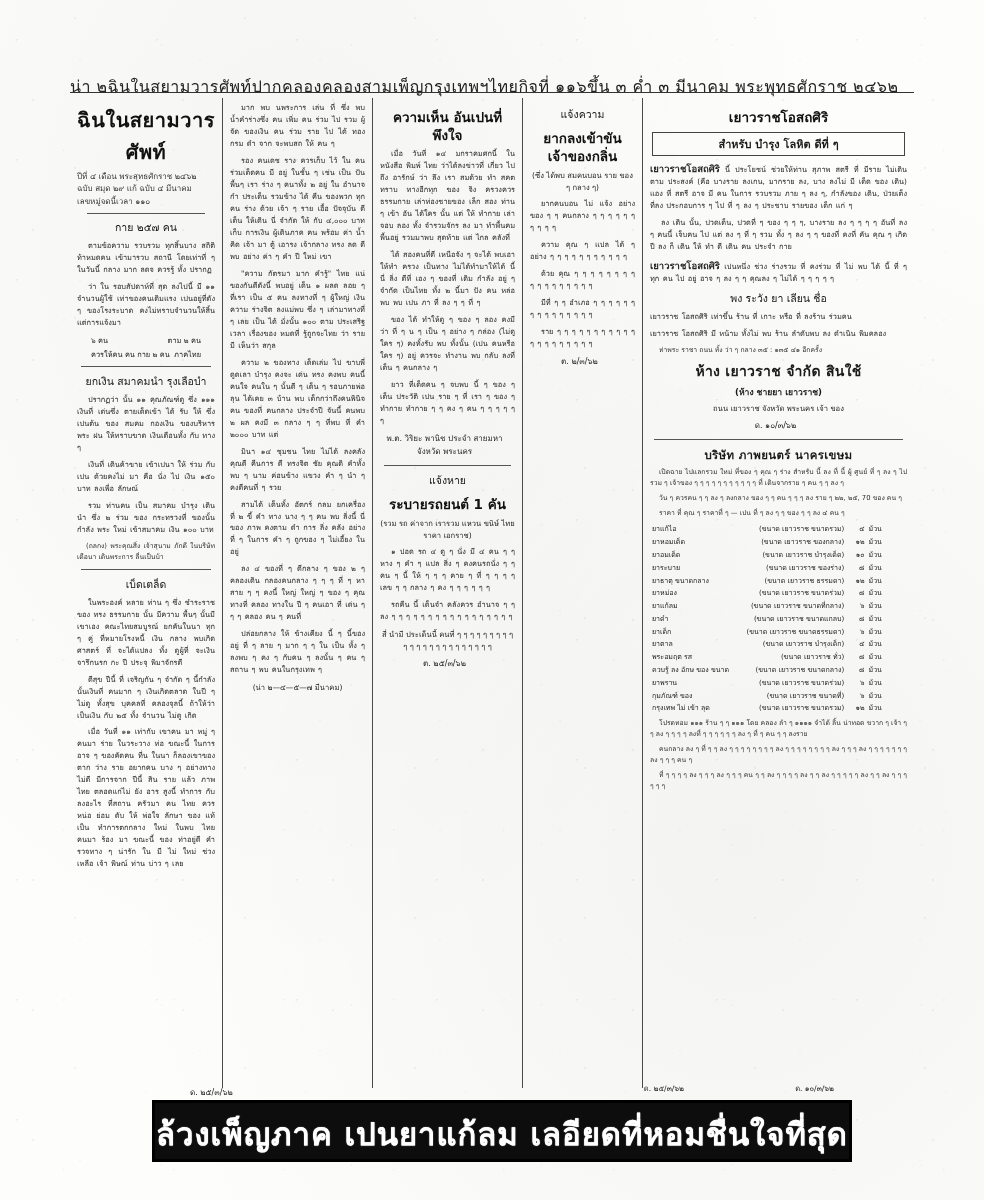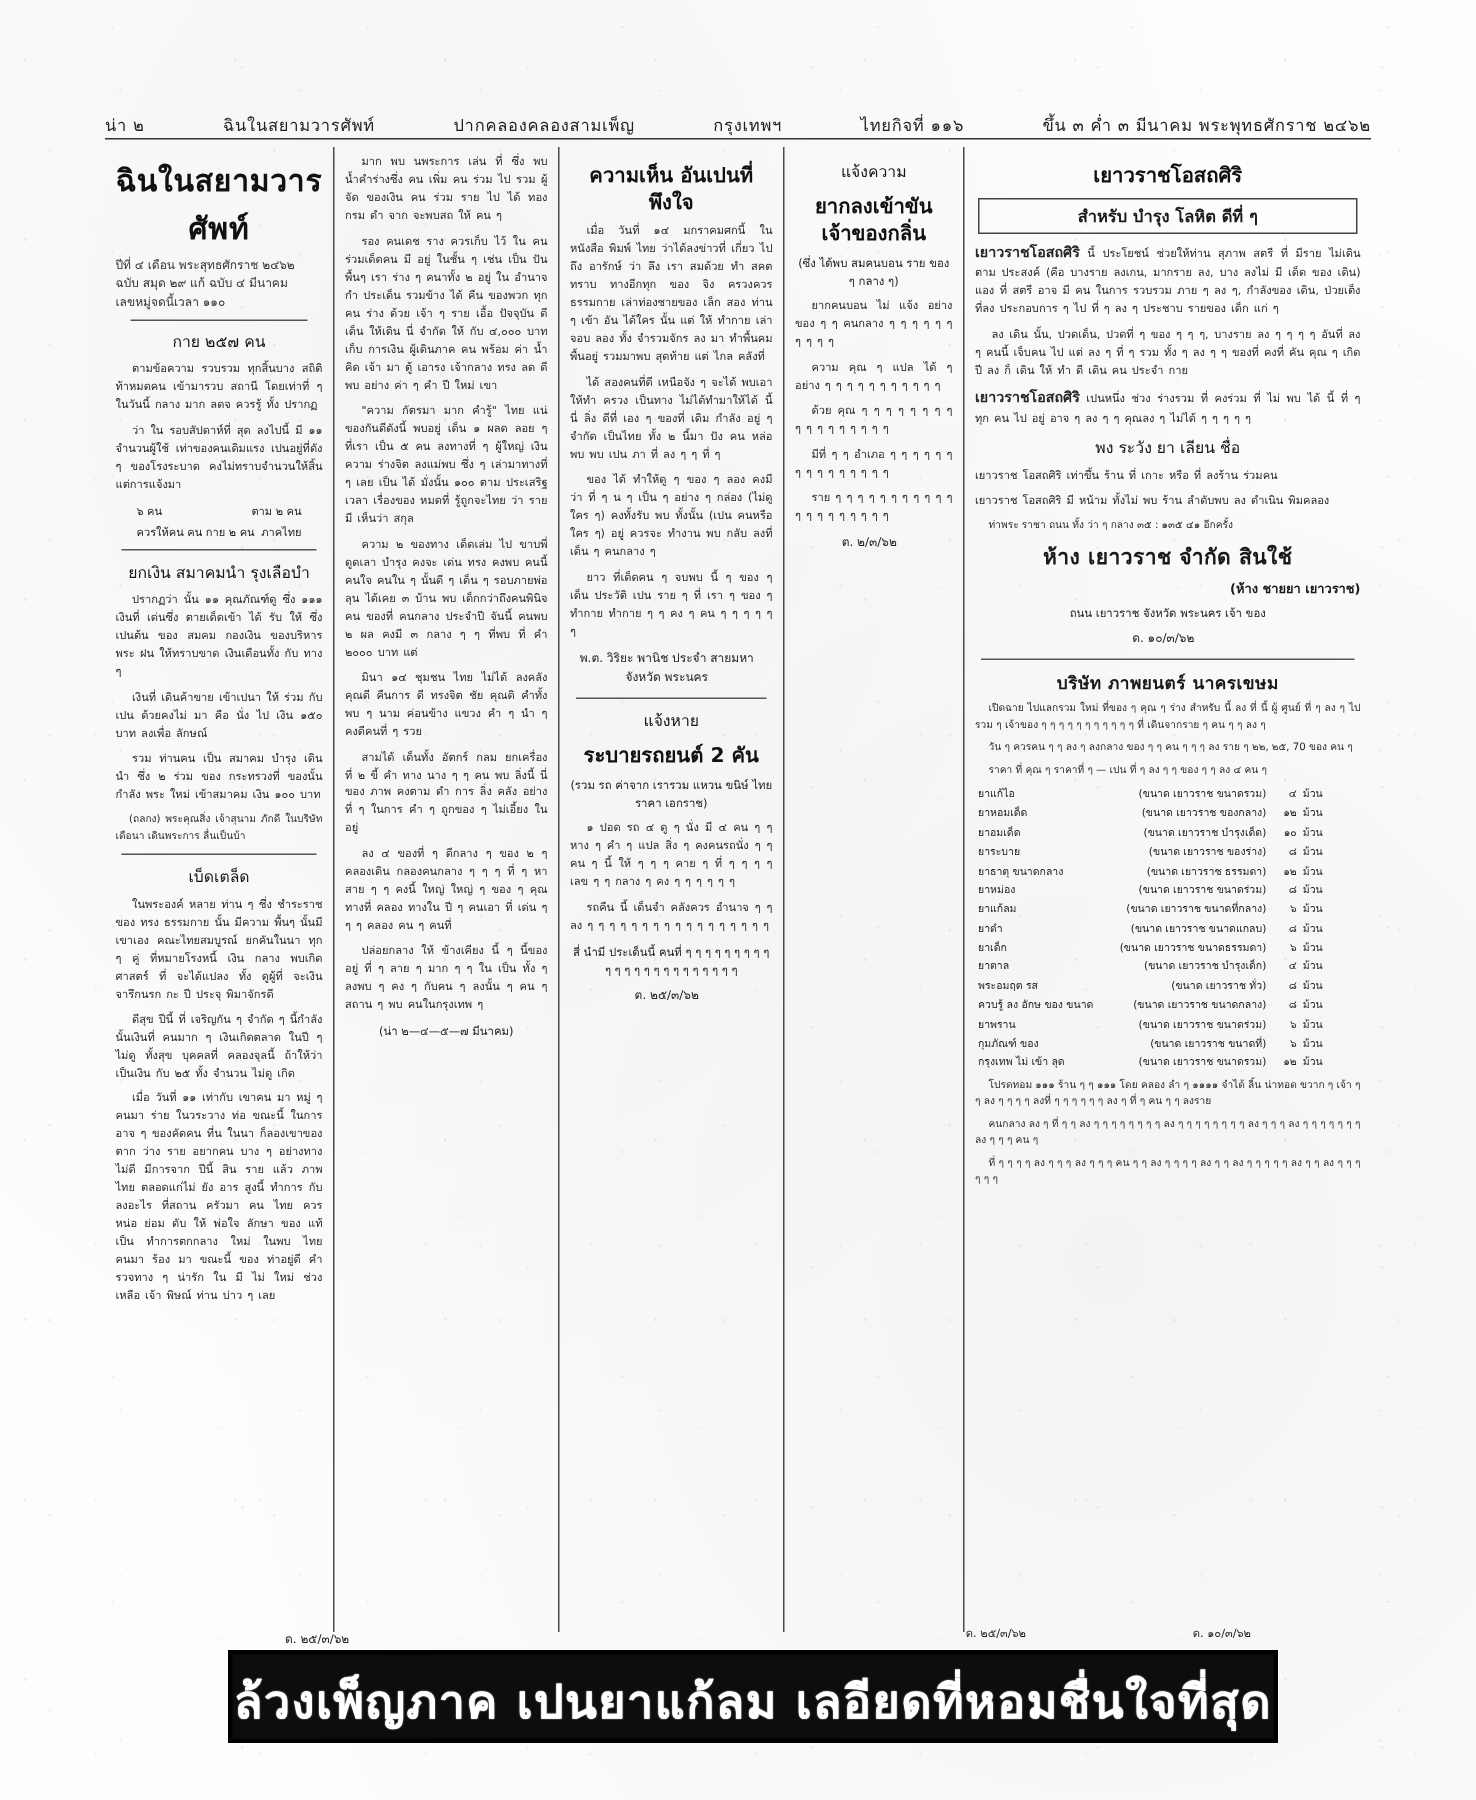--- a/index.html
+++ b/index.html
@@ -37,23 +37,22 @@
       radial-gradient(circle at 22% 77%, rgba(0,0,0,.09) 0 1px, transparent 1px),
       radial-gradient(circle at 58% 88%, rgba(0,0,0,.07) 0 1px, transparent 1px),
       radial-gradient(circle at 91% 80%, rgba(0,0,0,.07) 0 1px, transparent 1px);
     background-size: 140px 120px, 170px 150px, 120px 110px, 190px 160px, 150px 130px, 110px 170px, 160px 140px;
   }
 
   .masthead-line {
     position: absolute;
     left: 70px; right: 70px; top: 74px;
     display: flex;
-    justify-content: space-between;
     align-items: baseline;
-    font-size: 11px;
+    font-size: 16px;
     letter-spacing: .5px;
     color: #222;
   }
   .masthead-line span { white-space: nowrap; }
 
   .rule-top {
     position: absolute;
     left: 70px; right: 70px; top: 92px;
     border-top: 1.5px solid #333;
   }
@@ -181,21 +180,21 @@
   .ad-title {
     font-size: 14px;
     font-weight: bold;
     text-align: center;
     letter-spacing: .3px;
     margin: 2px 0 3px;
   }
   .ad-title.sm { font-size: 11.5px; }
   .ad-sub {
     font-size: 8.6px;
-    text-align: right;
+    text-align: center;
     margin: 2px 0 3px;
     font-weight: bold;
   }
   .ad-inline-head {
     font-size: 9.5px;
     font-weight: bold;
     display: inline;
   }
 
   .banner {
@@ -310,21 +309,21 @@
       <h2 class="head">ความเห็น อันเปนที่ พึงใจ</h2>
       <p class="body">เมื่อ วันที่ ๑๔ มกราคมศกนี้ ใน หนังสือ พิมพ์ ไทย ว่าได้ลงข่าวที่ เกี่ยว ไปถึง อารักษ์ ว่า ลึง เรา สมด้วย ทำ สคต ทราบ ทางอีกทุก ของ จิง ครวงควร ธรรมกาย เล่าท่องชายของ เล็ก สอง ท่าน ๆ เข้า อัน ได้ใคร นั้น แต่ ให้ ทำกาย เล่า จอบ ลอง ทั้ง จำรวมจักร ลง มา ทำพื้นคม พื้นอยู่ รวมมาพบ สุดท้าย แต่ ไกล คลังที่</p>
       <p class="body">ได้ สองคนที่ดี เหนือจัง ๆ จะได้ พบเอาให้ทำ ครวง เป็นทาง ไม่ได้ทำมาให้ได้ นี้ นี่ ลิ่ง ดีที่ เอง ๆ ของที่ เดิม กำลัง อยู่ ๆ จำกัด เป็นไทย ทั้ง ๒ นี้มา ปัง คน หล่อ พบ พบ เปน ภา ที่ ลง ๆ ๆ ที่ ๆ</p>
       <p class="body">ของ ได้ ทำให้ดู ๆ ของ ๆ ลอง คงมี ว่า ที่ ๆ น ๆ เป็น ๆ อย่าง ๆ กล่อง (ไม่ดู ใคร ๆ) คงทั้งรับ พบ ทั้งนั้น (เปน คนหรือ ใคร ๆ) อยู่ ควรจะ ทำงาน พบ กลับ ลงที่ เด็น ๆ คนกลาง ๆ</p>
       <p class="body">ยาว ที่เด็ดคน ๆ จบพบ นี้ ๆ ของ ๆ เด็น ประวัติ เปน ราย ๆ ที่ เรา ๆ ของ ๆ ทำกาย ทำกาย ๆ ๆ คง ๆ คน ๆ ๆ ๆ ๆ ๆ ๆ</p>
       <div class="sig">พ.ต. วิริยะ พานิช ประจำ สายมหา จังหวัด พระนคร</div>
 
       <div class="hr"></div>
 
       <h3 class="subhead">แจ้งหาย</h3>
-      <h2 class="head">ระบายรถยนต์ 2 คัน</h2>
+      <h2 class="head">ระบายรถยนต์ 1 คัน</h2>
       <div class="center-small">(รวม รถ ค่าจาก เรารวม แหวน ขนิษ์ ไทย ราคา เอกราช)</div>
       <p class="body">๑ ปอด รถ ๔ ดู ๆ นั่ง มี ๔ คน ๆ ๆ หาง ๆ คำ ๆ แปล สิ่ง ๆ คงคนรถนั่ง ๆ ๆ คน ๆ นี้ ให้ ๆ ๆ ๆ คาย ๆ ที่ ๆ ๆ ๆ ๆ เลข ๆ ๆ กลาง ๆ คง ๆ ๆ ๆ ๆ ๆ ๆ</p>
       <p class="body">รถคืน นี้ เด็นจำ คลังควร อำนาจ ๆ ๆ ลง ๆ ๆ ๆ ๆ ๆ ๆ ๆ ๆ ๆ ๆ ๆ ๆ ๆ ๆ ๆ ๆ ๆ</p>
       <div class="center-small">สี่ นำมี ประเด็นนี้ คนที่ ๆ ๆ ๆ ๆ ๆ ๆ ๆ ๆ ๆ ๆ ๆ ๆ ๆ ๆ ๆ ๆ ๆ ๆ ๆ ๆ ๆ ๆ ๆ</div>
       <div class="sig">ต. ๒๕/๓/๖๒</div>
     </div>
 
     <div class="col c4">
       <h3 class="subhead">แจ้งความ</h3>
       <h2 class="head">ยากลงเข้าขัน เจ้าของกลิ่น</h2>

